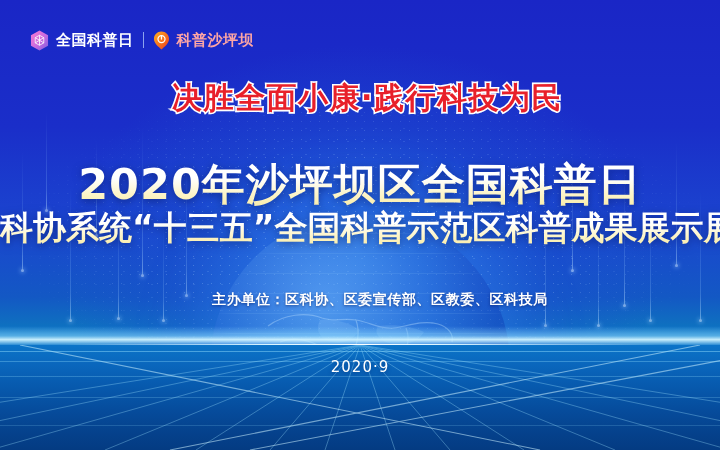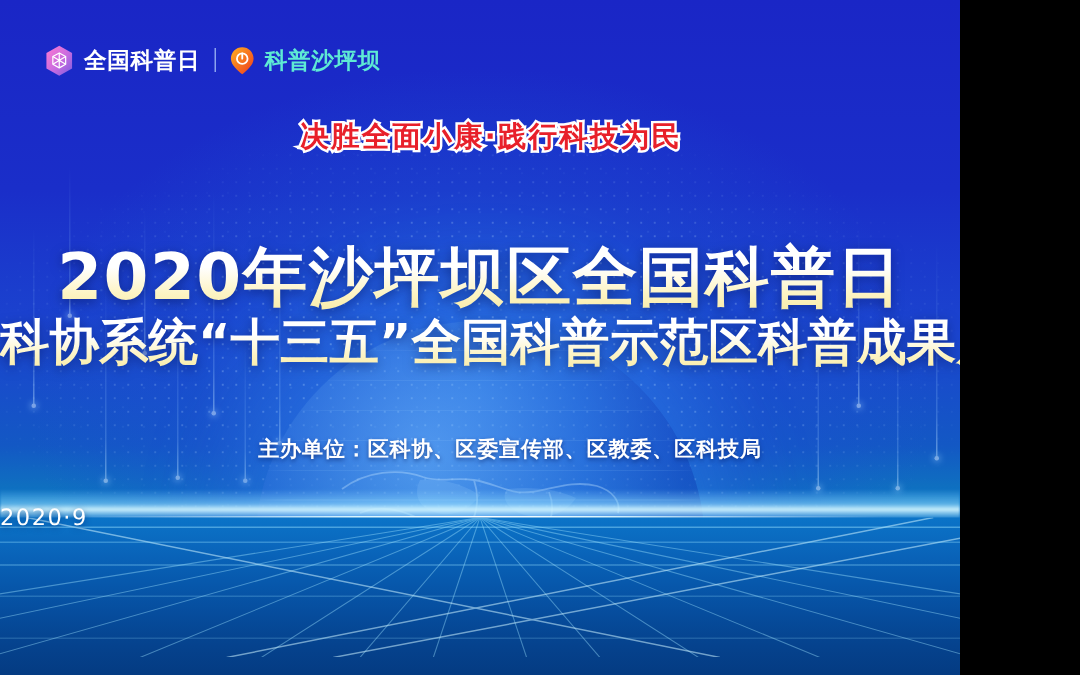--- a/index.html
+++ b/index.html
@@ -2,21 +2,21 @@
 <html><head>
 <meta charset="utf-8">
 <style>
   html, body {
     margin: 0;
     padding: 0;
     background: #000;
   }
   #poster {
     position: relative;
-    width: 640px;
+    width: 720px;
     height: 450px;
     overflow: hidden;
     font-family: "DejaVu Sans", "Liberation Sans", sans-serif;
     background: #1726c4;
     text-decoration: underline;
   }
 
   
   .bg-base {
     position: absolute;
@@ -192,35 +192,35 @@
     white-space: nowrap;
   }
   .logo-divider {
     width: 1px;
     height: 16px;
     background: rgba(190,215,255,0.7);
     margin: 0 2px;
   }
   .logo-mark-circle { width: 17px; height: 19px; flex: 0 0 auto; }
   .logo-text-2 {
-    color: #5eead4;
+    color: #fca5a5;
     font-size: 15px;
     font-weight: 700;
     letter-spacing: 0.5px;
     white-space: nowrap;
   }
 
   
   .slogan {
     position: absolute;
     left: 0;
     right: 0;
     top: 78px;
     text-align: center;
-    font-size: 19px;
+    font-size: 30px;
     font-weight: 700;
     letter-spacing: 1.5px;
     color: #e8202a;
     -webkit-text-stroke: 3.2px #ffffff;
     paint-order: stroke fill;
     white-space: nowrap;
     padding-left: 15px;
   }
 
   
@@ -272,22 +272,22 @@
     white-space: nowrap;
     text-shadow: 0 1px 3px rgba(5,25,95,0.6);
     padding-left: 40px;
   }
   .org-1 { top: 291px; }
   .org-2 { top: 318px; }
   .date-line {
     position: absolute;
     left: 0;
     right: 0;
-    top: 336px;
-    text-align: left;
+    top: 358px;
+    text-align: center;
     color: #ffffff;
     font-size: 15px;
     font-weight: 400;
     letter-spacing: 1px;
     text-shadow: 0 1px 4px rgba(5,40,110,0.6);
   }
 </style>
 </head>
 <body>
 

